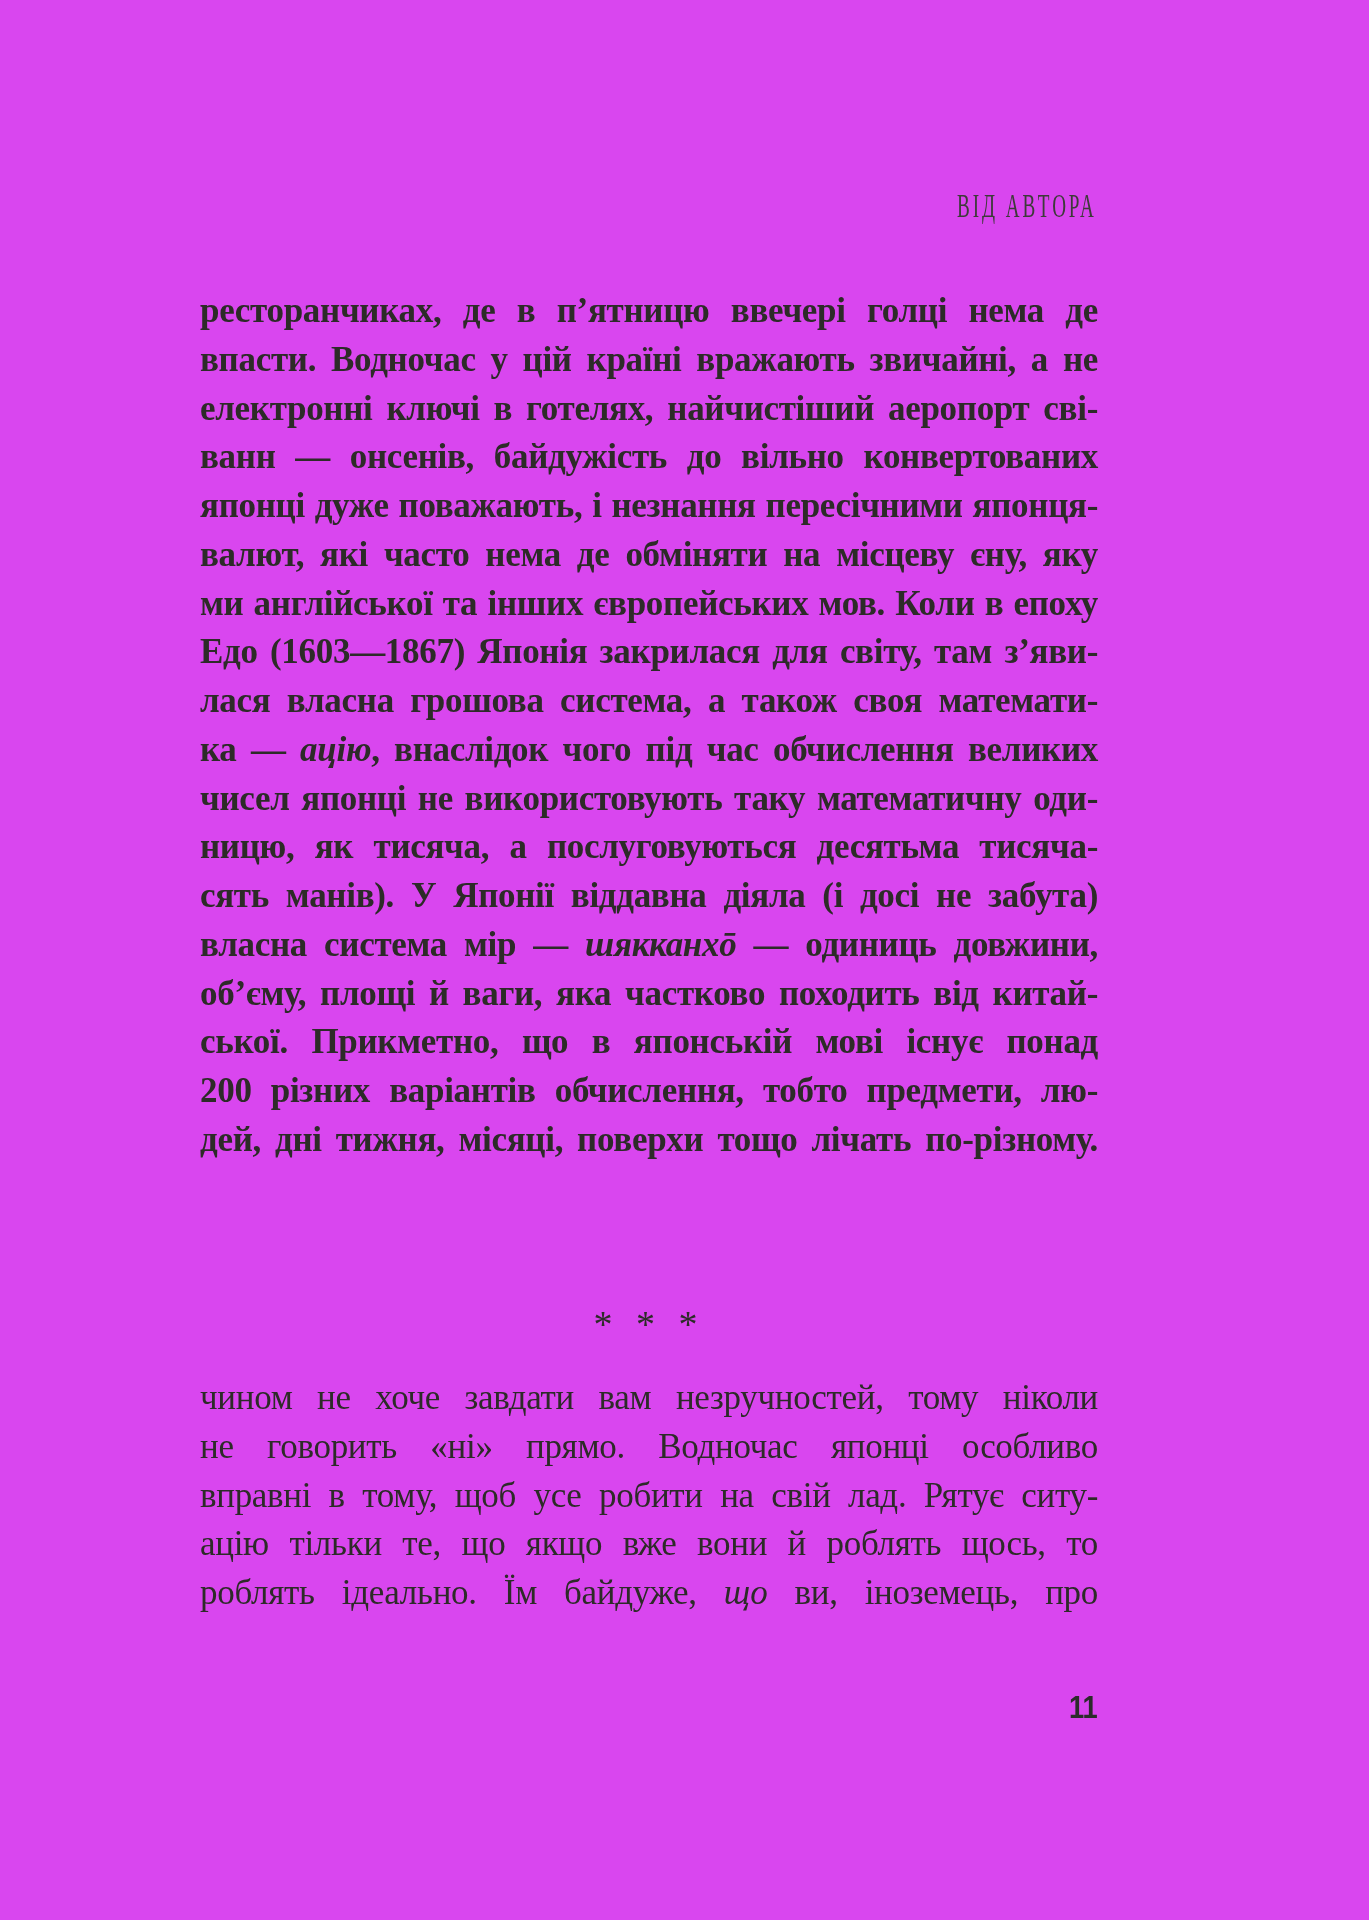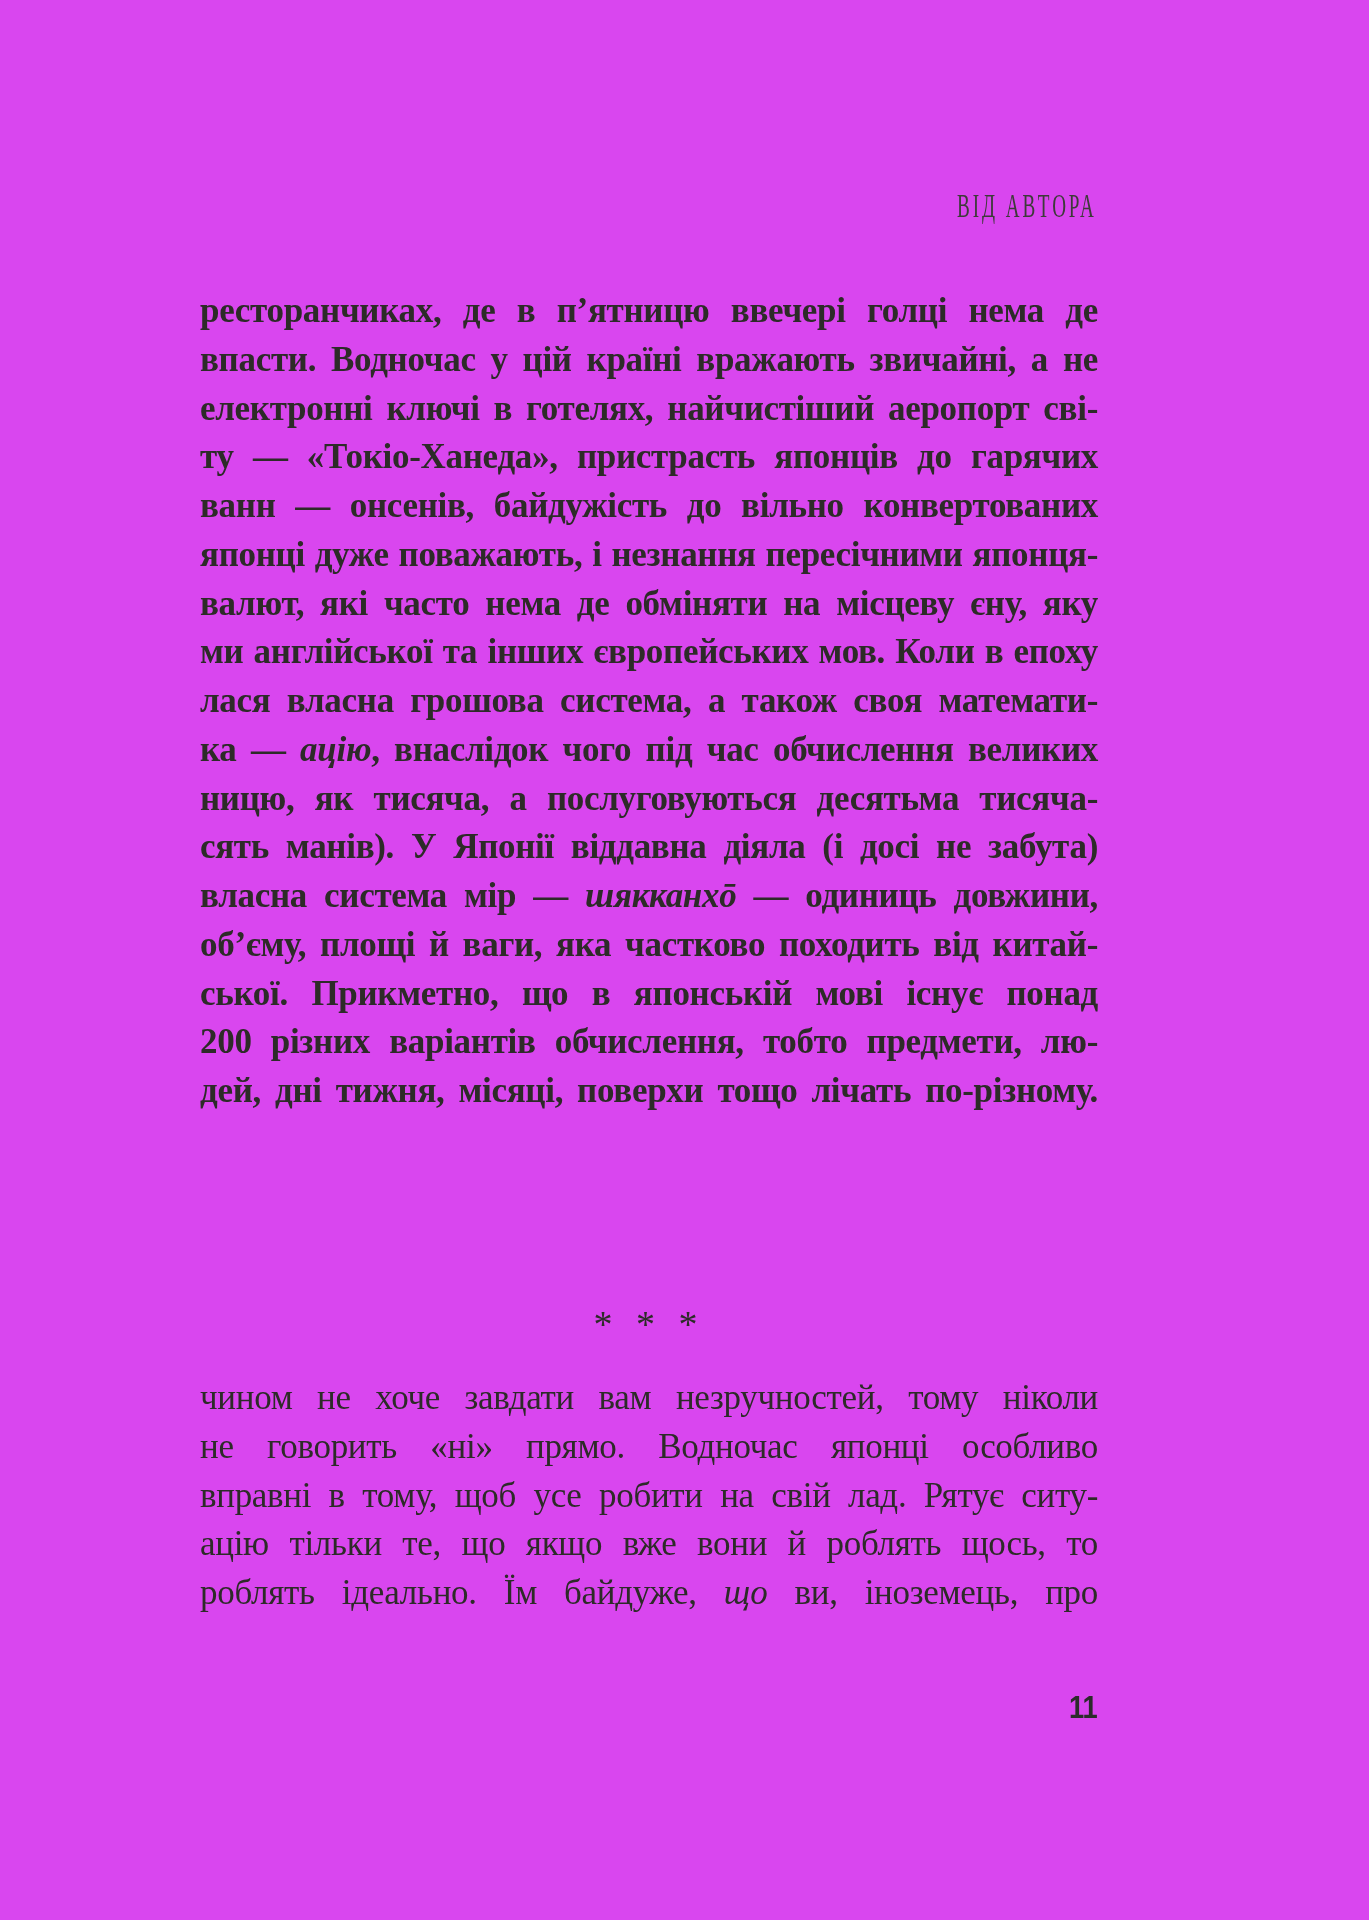--- a/index.html
+++ b/index.html
@@ -75,27 +75,28 @@
 <body>
 
 <div class="page">
 
   <div class="running-header">ВІД АВТОРА</div>
 
   <div class="body-block para-1">
       <div class="line"><span>ресторанчиках, де в п’ятницю ввечері голці нема де</span></div>
       <div class="line"><span>впасти. Водночас у цій країні вражають звичайні, а не</span></div>
       <div class="line"><span>електронні ключі в готелях, найчистіший аеропорт сві-</span></div>
-      <div class="line"><span>ту — «Токіо-Ханеда», пристрасть японців до гарячих</span></div>
       <div class="line"><span>ванн — онсенів, байдужість до вільно конвертованих</span></div>
       <div class="line"><span>японці дуже поважають, і незнання пересічними японця-</span></div>
       <div class="line"><span>валют, які часто нема де обміняти на місцеву єну, яку</span></div>
       <div class="line"><span>ми англійської та інших європейських мов. Коли в епоху</span></div>
+      <div class="line"><span>Едо (1603—1867) Японія закрилася для світу, там з’яви-</span></div>
       <div class="line"><span>лася власна грошова система, а також своя математи-</span></div>
       <div class="line"><span>ка — </span><em>ацію</em><span>, внаслідок чого під час обчислення великих</span></div>
+      <div class="line"><span>чисел японці не використовують таку математичну оди-</span></div>
       <div class="line"><span>ницю, як тисяча, а послуговуються десятьма тисяча-</span></div>
       <div class="line"><span>сять манів). У Японії віддавна діяла (і досі не забута)</span></div>
       <div class="line"><span>власна система мір — </span><em>шякканхō</em><span> — одиниць довжини,</span></div>
       <div class="line"><span>об’єму, площі й ваги, яка частково походить від китай-</span></div>
       <div class="line"><span>ської. Прикметно, що в японській мові існує понад</span></div>
       <div class="line"><span>200 різних варіантів обчислення, тобто предмети, лю-</span></div>
       <div class="line"><span>дей, дні тижня, місяці, поверхи тощо лічать по-різному.</span></div>
     </div>
 
   <div class="separator">* * *</div>

